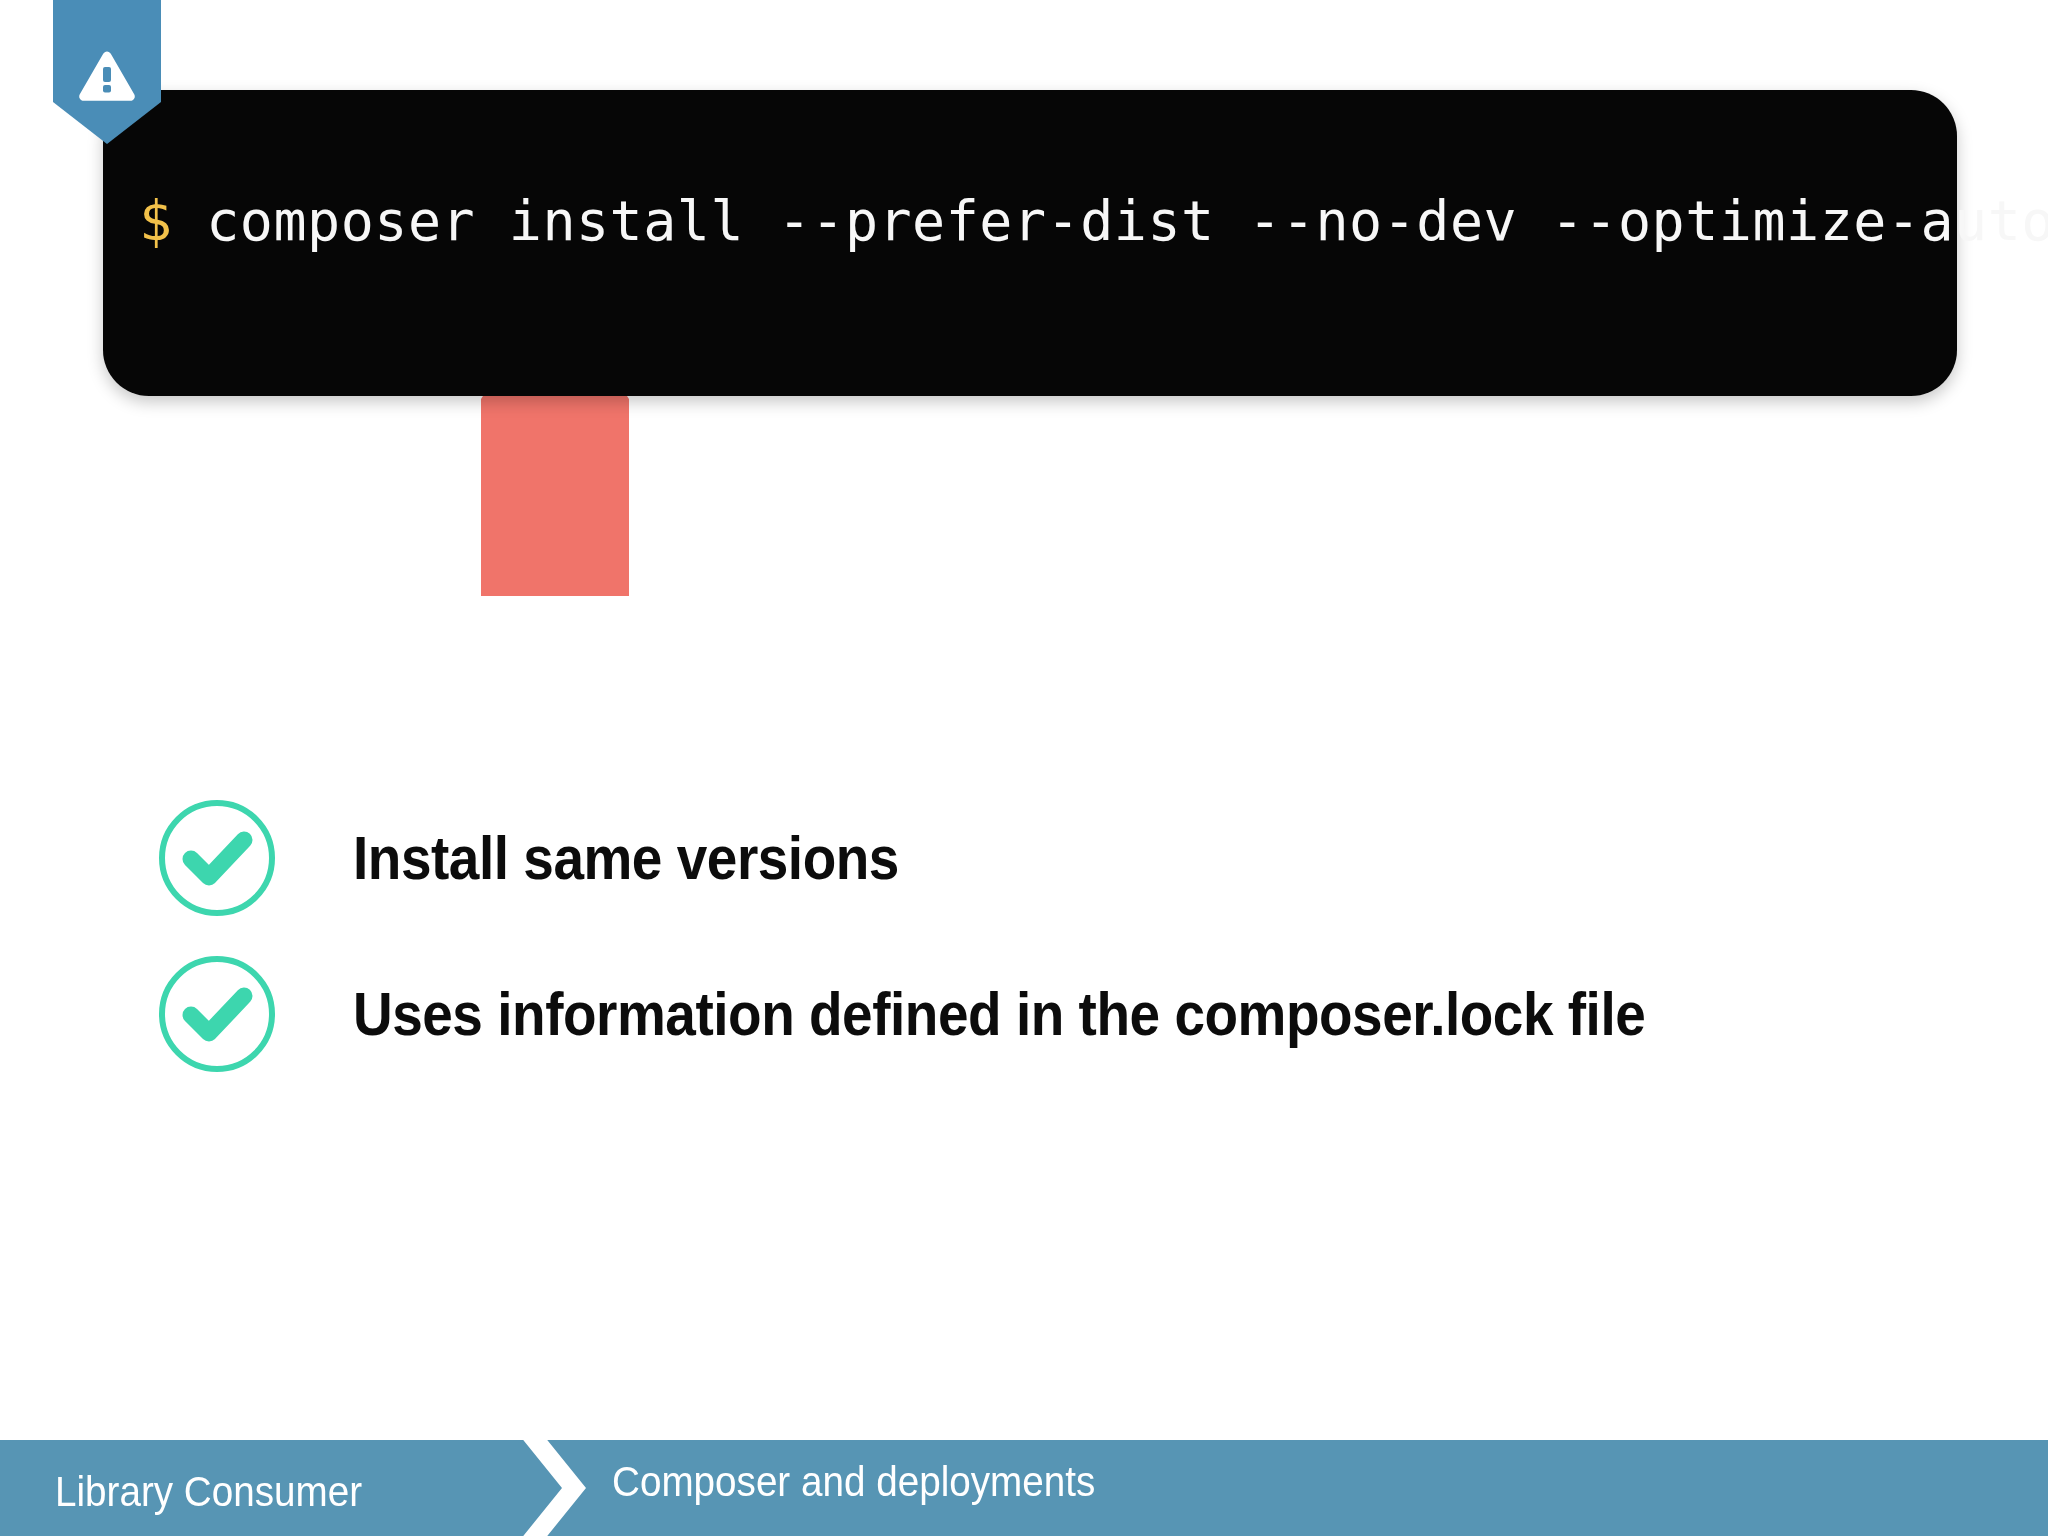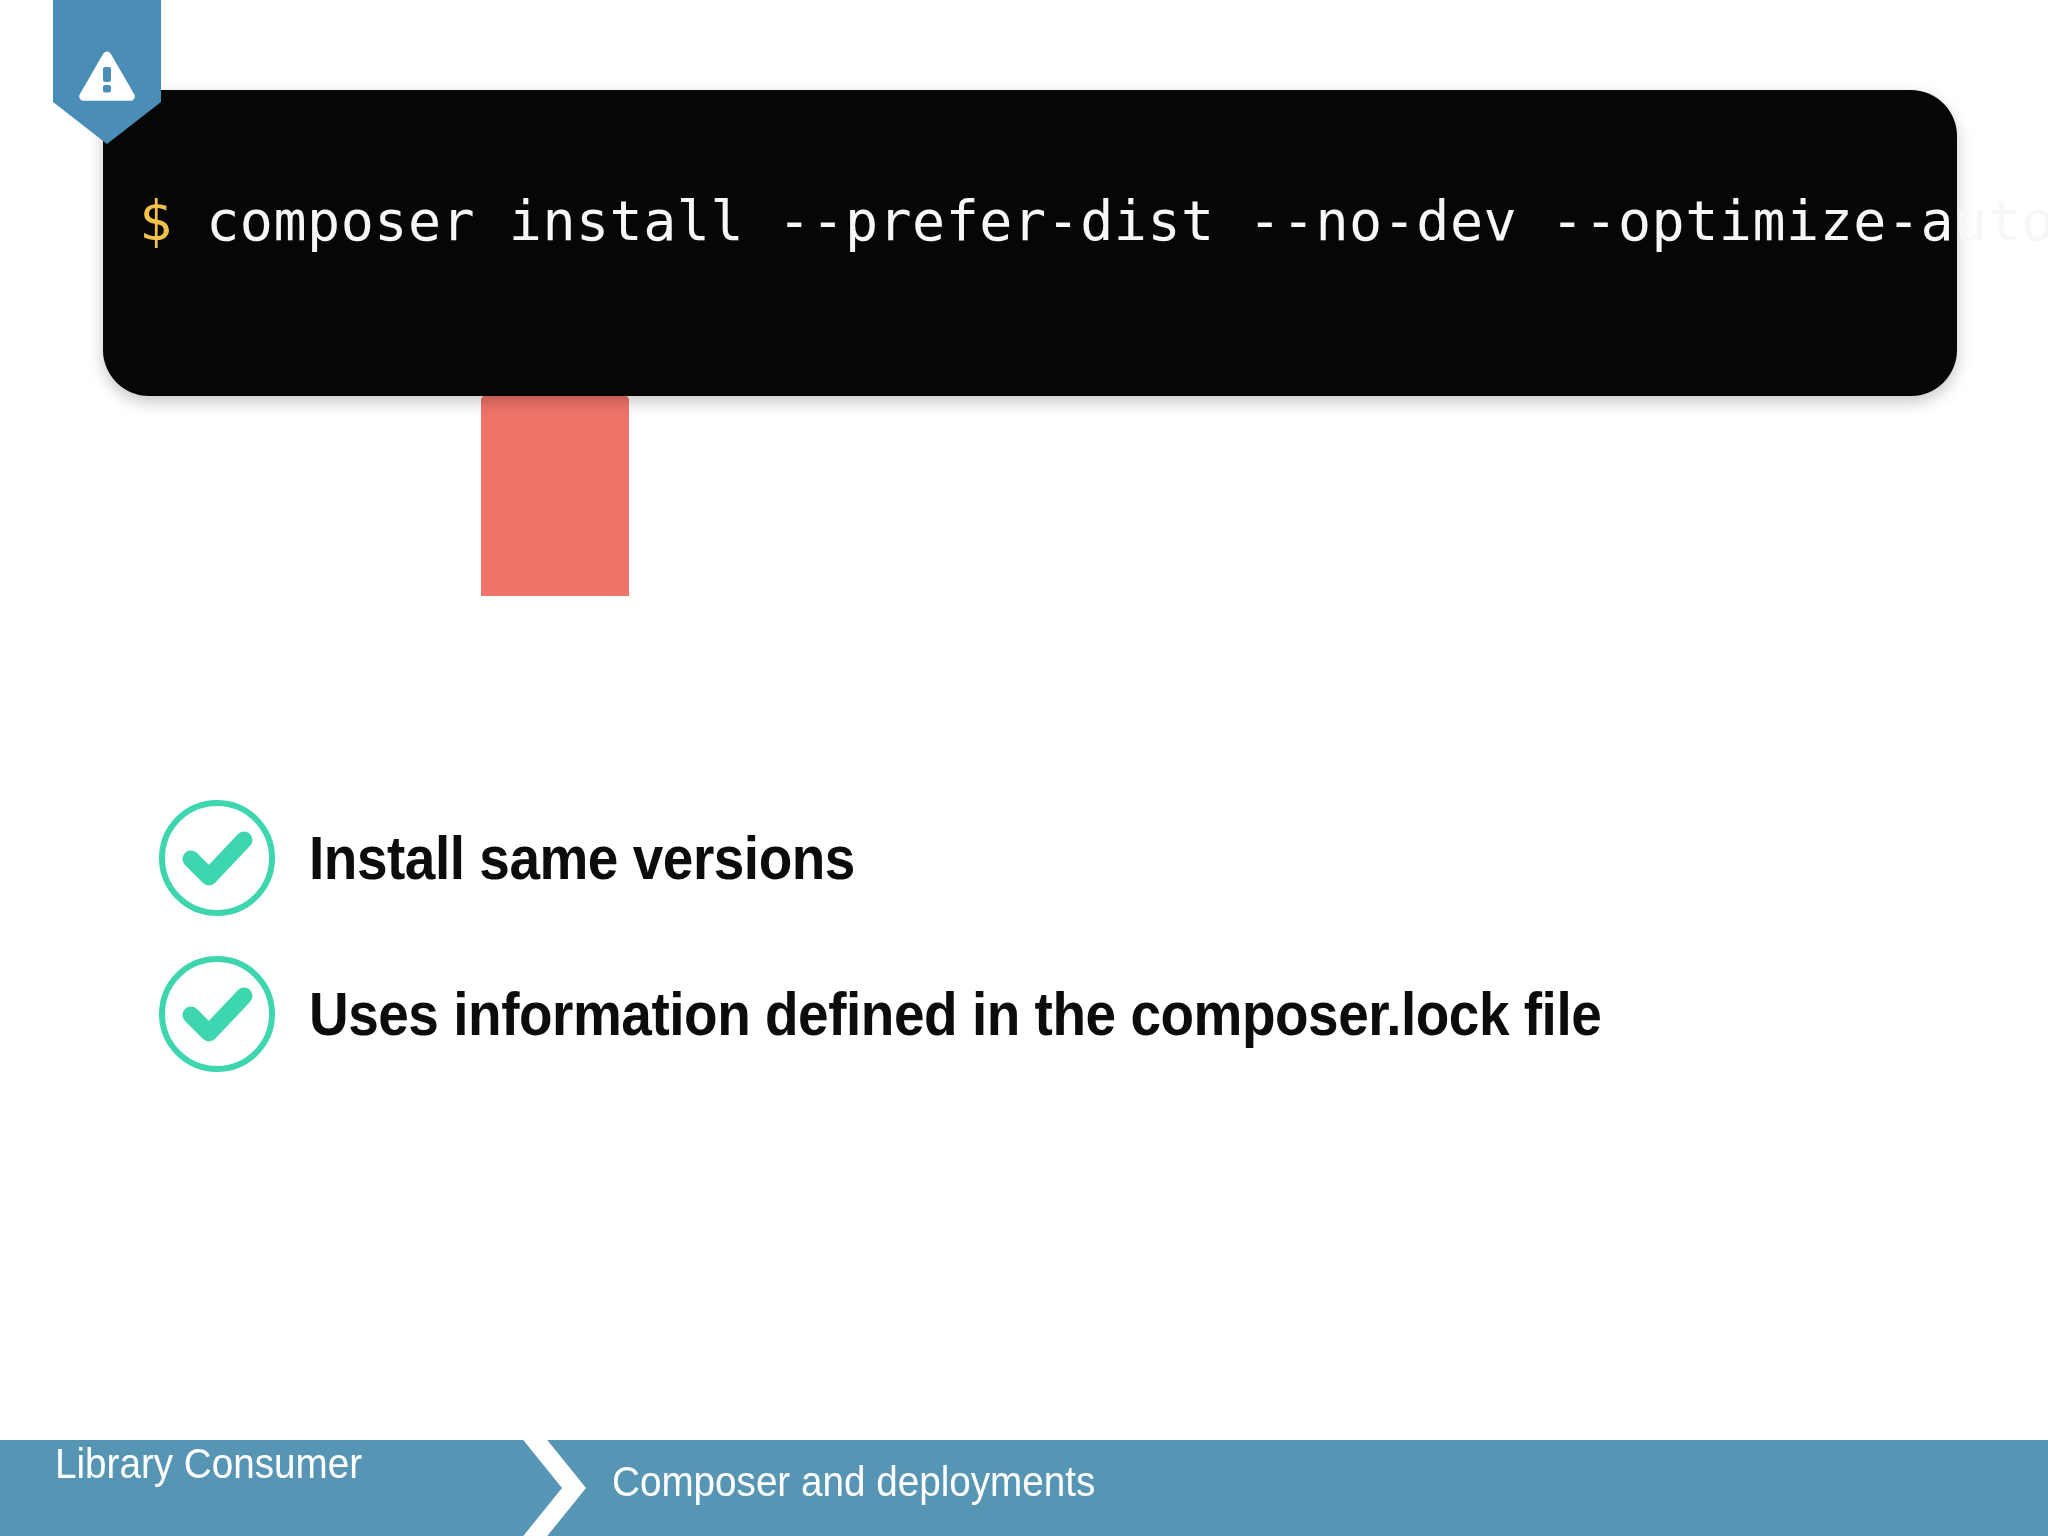--- a/index.html
+++ b/index.html
@@ -89,20 +89,21 @@
   .bullets {
     position: absolute;
     left: 155px;
     top: 790px;
     z-index: 2;
   }
   .bullet-row {
     display: flex;
     align-items: center;
     height: 136px;
+    gap: 44px;
   }
   .bullet-row + .bullet-row {
     margin-top: 20px;
   }
   .check-circle {
     flex: 0 0 auto;
     width: 124px;
     height: 124px;
     margin-right: 30px;
   }
@@ -126,21 +127,21 @@
     height: 96px;
     background: #5795B4;
     z-index: 4;
   }
   .footer-left {
     position: absolute;
     left: 55px;
     top: 0;
     height: 76px;
     display: flex;
-    align-items: flex-start;
+    align-items: flex-end;
   }
   .footer-chevron {
     position: absolute;
     left: 500px;
     top: 0;
     width: 96px;
     height: 96px;
   }
   .footer-right {
     position: absolute;

